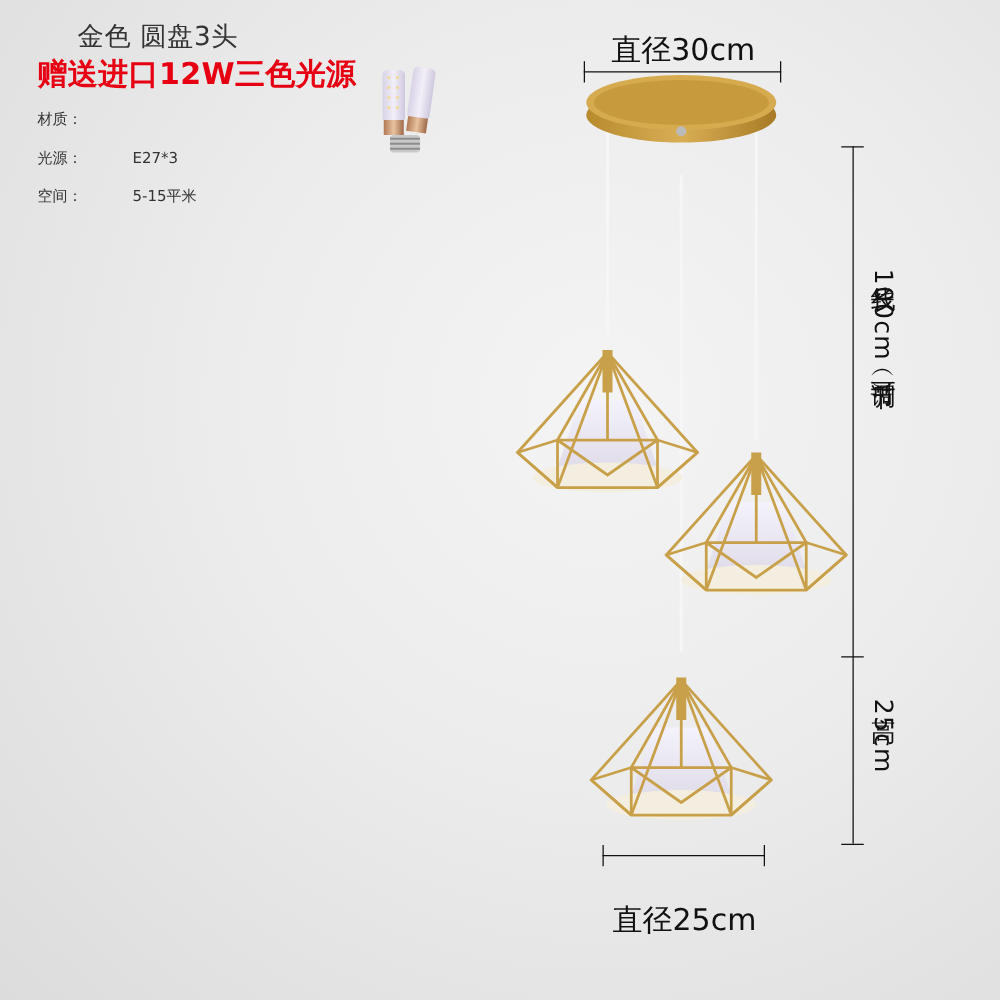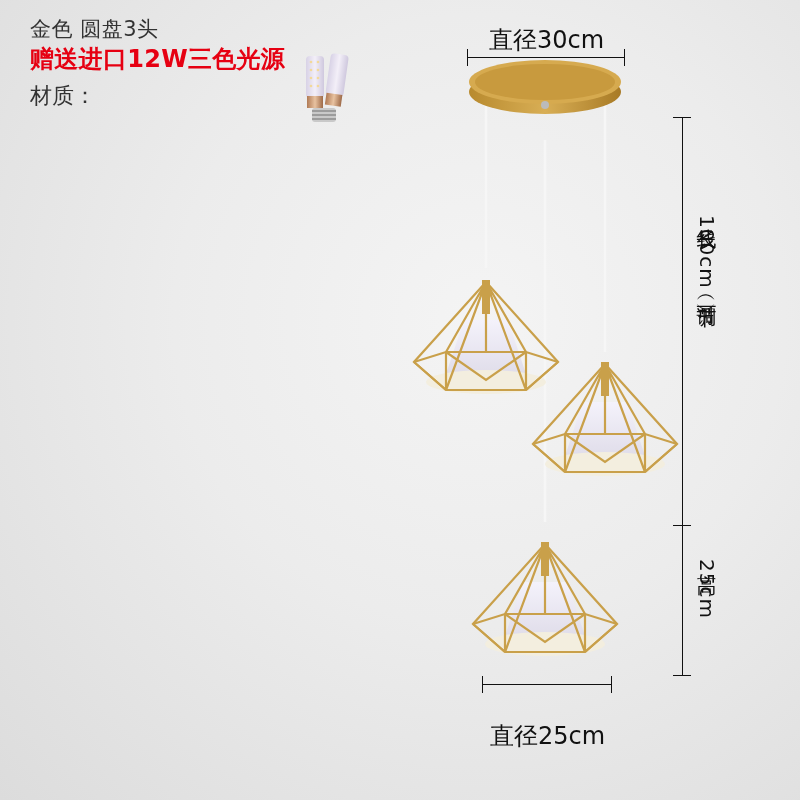--- a/index.html
+++ b/index.html
@@ -3,24 +3,24 @@
   <meta charset="utf-8">
   <style>
     html, body { margin: 0; padding: 0; }
     body {
       width: 800px; height: 800px; overflow: hidden; position: relative;
       background: radial-gradient(ellipse at 60% 40%, #f4f4f4 0%, #ececec 45%, #dcdcdc 100%);
       font-family: "DejaVu Sans", "Liberation Sans", sans-serif;
       color: #333;
     }
     .spec-panel { position: absolute; left: 30px; top: 14px; }
-    .title { font-size: 21px; color: #333; line-height: 30px; letter-spacing: 0.5px; }
+    .title { font-size: 21px; color: #333; line-height: 30px; letter-spacing: 0.5px; margin-left: 32px; }
     .promo { font-size: 24px; color: #e60012; line-height: 30px; font-weight: bold; letter-spacing: 0.3px; }
     .spec-list { margin-top: 6px; }
-    .spec-row { font-size: 22px; color: #333; line-height: 31px; display: flex; }
+    .spec-row { font-size: 12px; color: #333; line-height: 31px; display: flex; }
     .spec-row .k { width: 76px; }
     .bulbs { position: absolute; left: 296px; top: 50px; width: 56px; height: 80px; }
 
     .dim-h { position: absolute; height: 1px; background: #111; }
     .dim-h::before, .dim-h::after { content: ""; position: absolute; top: -8px; width: 1px; height: 17px; background: #111; }
     .dim-h::before { left: 0; } .dim-h::after { right: 0; }
     .dim-v { position: absolute; width: 1px; background: #111; }
     .tick { position: absolute; height: 1px; width: 18px; background: #111; }
     .dim-label { position: absolute; font-size: 24px; color: #111; white-space: nowrap; }
     .vlabel { position: absolute; font-size: 20px; color: #111; writing-mode: vertical-rl; white-space: nowrap; letter-spacing: 1px; }
@@ -29,20 +29,28 @@
   </style>
 </head>
 <body>
 
 <div class="spec-panel">
   <div class="title">金色 圆盘3头</div>
   <div class="promo">赠送进口12W三色光源</div>
   <div class="spec-list">
     <div class="spec-row">
       <span class="k">材质：</span>
+    </div>
+    <div class="spec-row">
+      <span class="k">光源：</span>
+      <span>E27*3</span>
+    </div>
+    <div class="spec-row">
+      <span class="k">空间：</span>
+      <span>5-15平米</span>
     </div>
   </div>
 </div>
 
 <svg class="bulbs" viewBox="0 0 56 80">
   <defs>
     <linearGradient id="bulbBody" x1="0" x2="1">
       <stop offset="0" stop-color="#d8d2e6"></stop>
         <stop offset="0.5" stop-color="#f3eff8"></stop>
         <stop offset="1" stop-color="#cfc8de"></stop>

